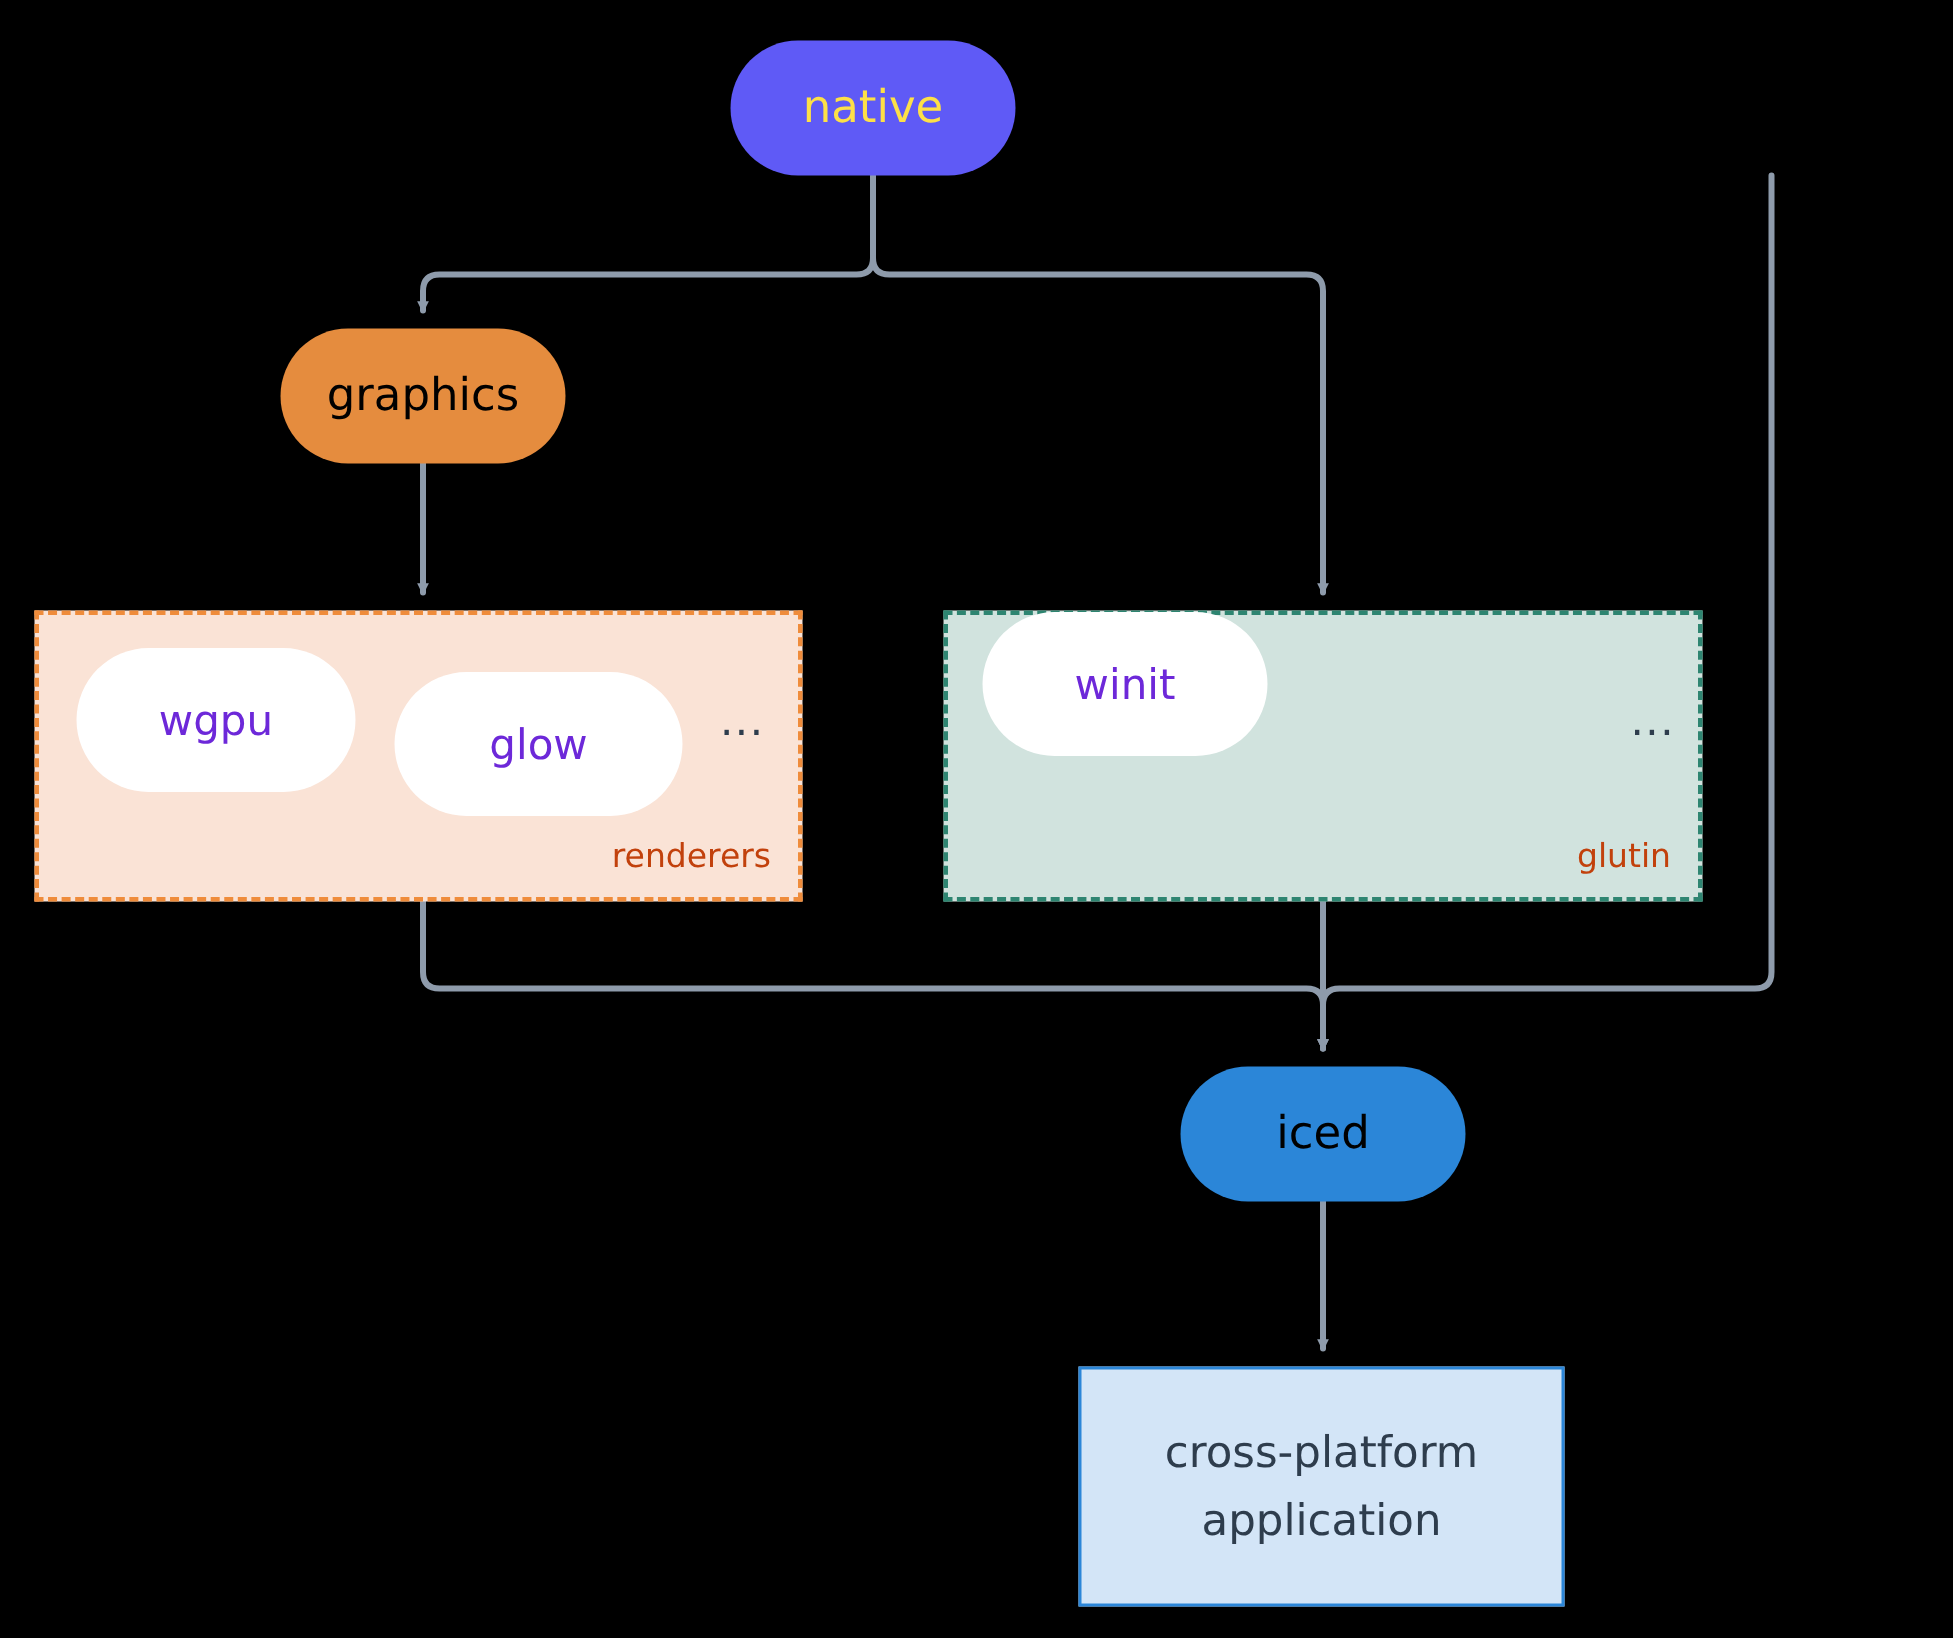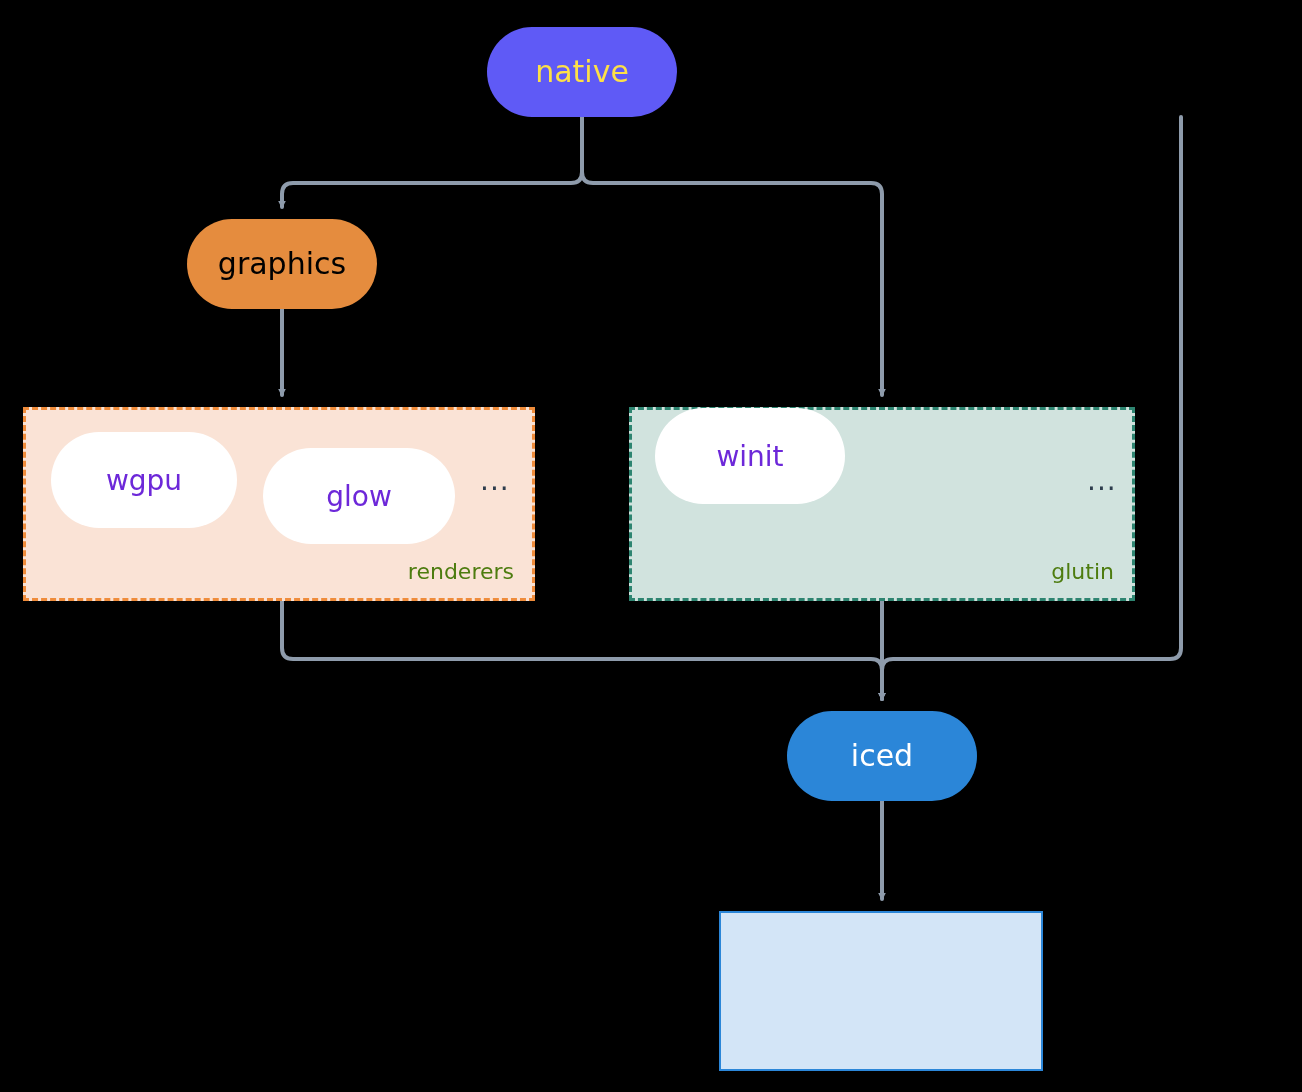--- a/index.html
+++ b/index.html
@@ -62,21 +62,21 @@
     background: #e58c3e;
     border-radius: 999px;
     color: #000000;
     font-size: 30px;
   }
   .node-iced {
     left: 787px; top: 711px;
     width: 190px; height: 90px;
     background: #2b86d8;
     border-radius: 999px;
-    color: #ffffff;
+    color: #000000;
     font-size: 30px;
   }
 
   
   .group {
     position: absolute;
     box-sizing: border-box;
     border-style: dashed;
     border-width: 3px;
   }
@@ -90,21 +90,21 @@
     left: 629px; top: 407px;
     width: 506px; height: 194px;
     background: #d1e3de;
     border-color: #2e8571;
   }
   .group-label {
     position: absolute;
     right: 18px;
     bottom: 14px;
     font-size: 22px;
-    color: #4d7c0f;
+    color: #c2410c;
   }
 
   
   .pill-inner {
     position: absolute;
     display: flex;
     align-items: center;
     justify-content: center;
     background: #ffffff;
     border-radius: 999px;
@@ -184,15 +184,17 @@
 
   <div class="group group-shells">
     <span class="group-label">glutin</span>
   </div>
   <div class="pill-inner pill-winit">winit</div>
   <span class="ellipsis ellipsis-shells">...</span>
 
   <div class="node node-iced">iced</div>
 
   <div class="node node-app">
+    <span>cross-platform</span>
+    <span>application</span>
   </div>
 
 </div>
 
 </body></html>

